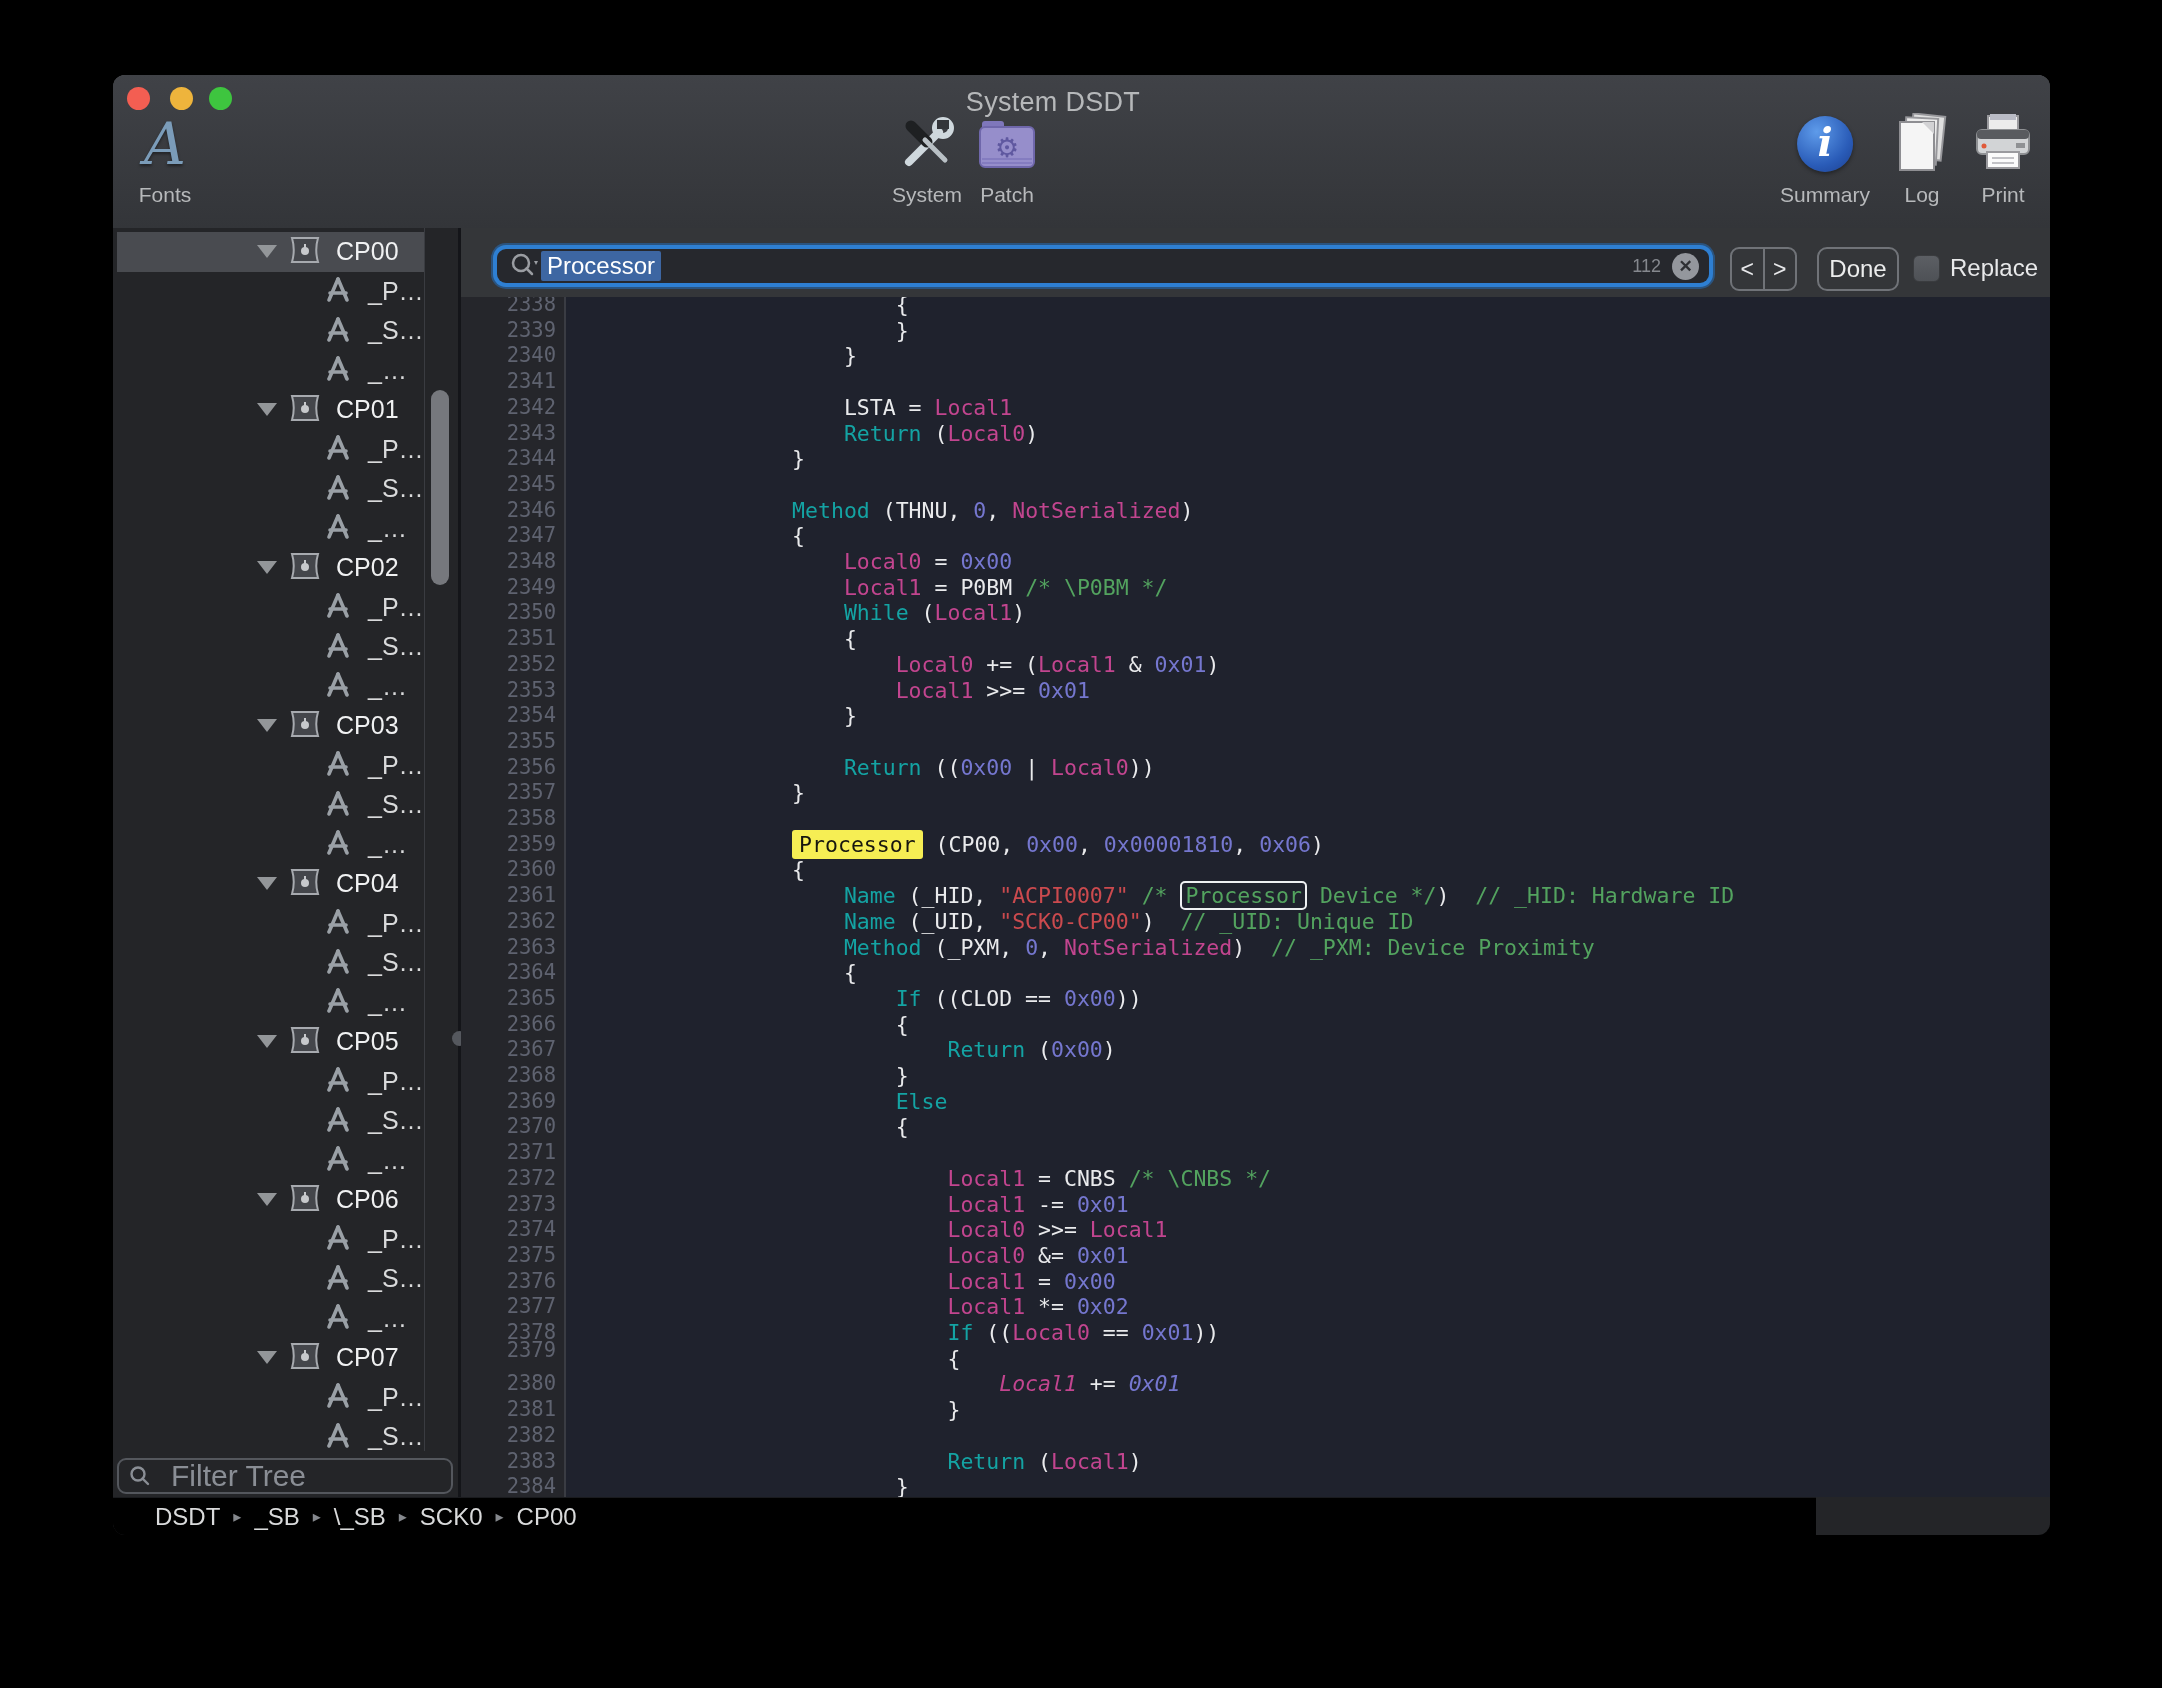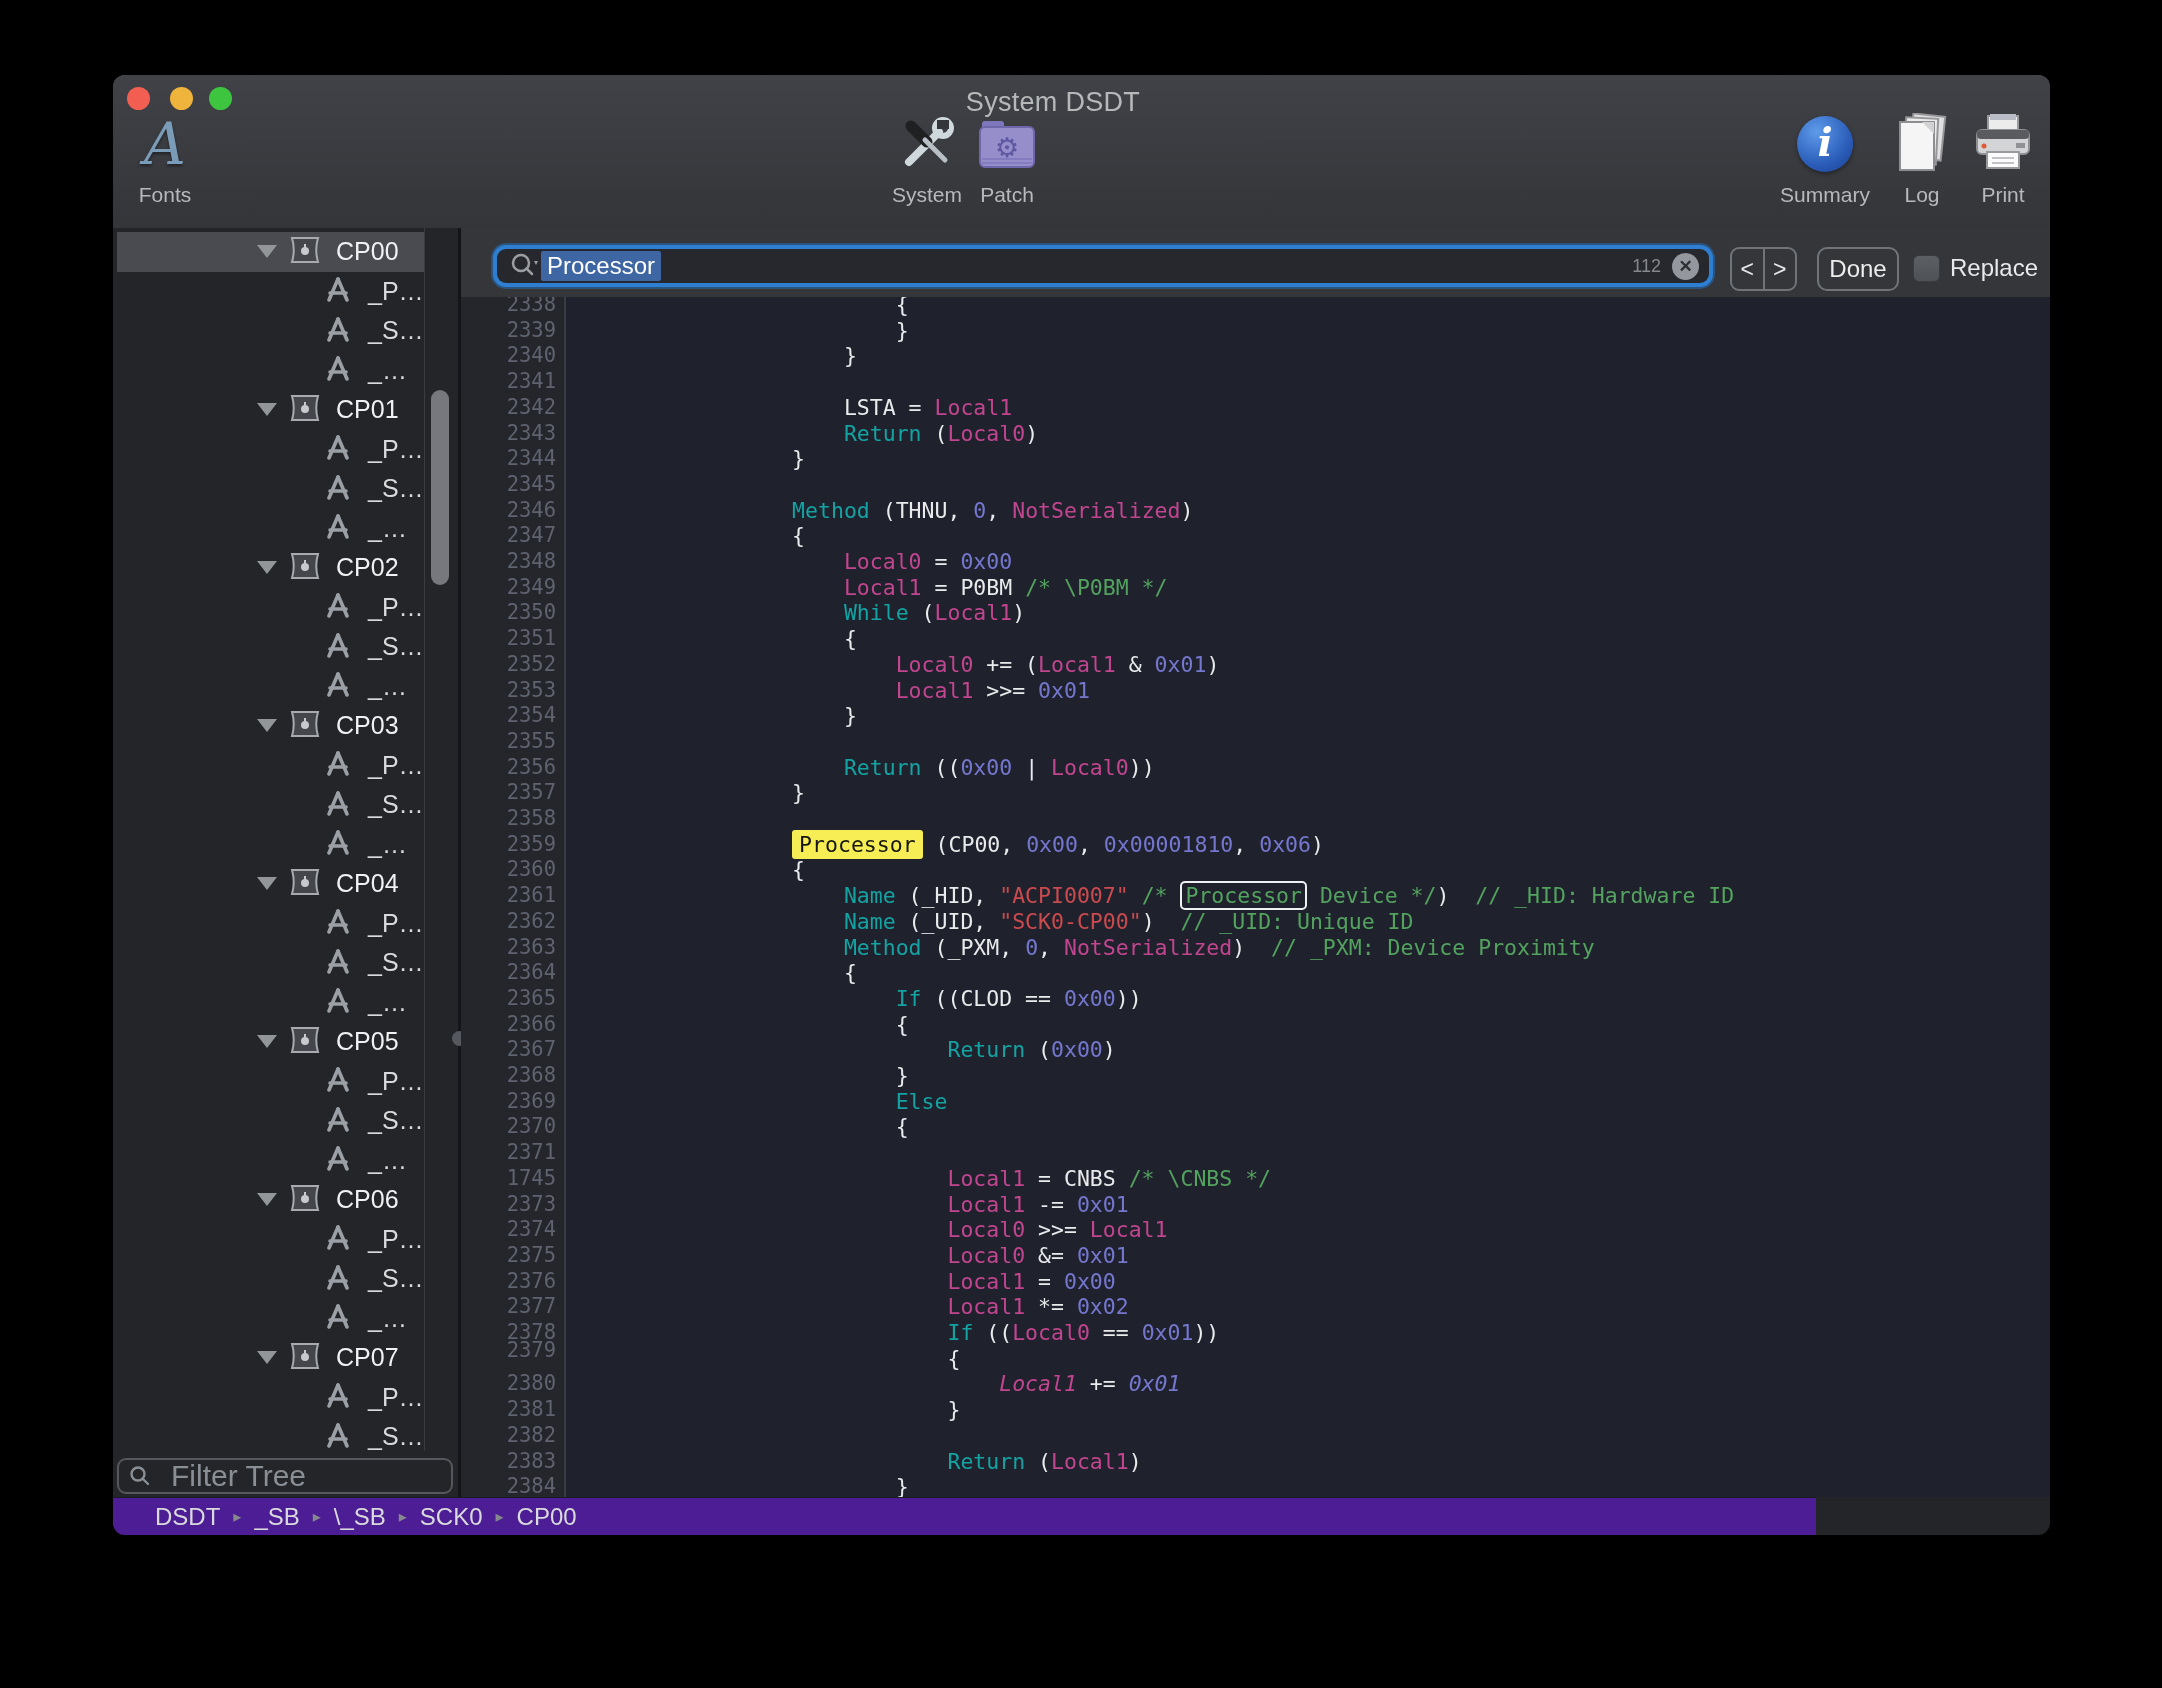--- a/index.html
+++ b/index.html
@@ -67,21 +67,21 @@
   .gut-num{position:absolute;right:8px;width:90px;text-align:right;height:25.7px;line-height:25.7px;
       font-family:"DejaVu Sans Mono",monospace;font-size:20.5px;color:#5f6370;}
   .codearea{position:absolute;left:453px;top:222px;width:1484px;height:1200px;background:#1f222d;overflow:hidden;}
   .code-line{position:absolute;left:19px;height:25.7px;line-height:25.7px;white-space:pre;
       font-family:"DejaVu Sans Mono",monospace;font-size:21.5px;color:#e9eaec;}
   .tk-k{color:#14a3a3}.tk-l{color:#c2458f}.tk-n{color:#7577cf}.tk-s{color:#cb4a4e}
   .tk-c{color:#53a35f}.tk-p{color:#e9eaec}
   .tk-hl{background:#f6ee54;color:#16160f;border-radius:3px;padding:2px 7px;}
   .tk-cbox{color:#53a35f;border:2px solid #eef0f2;border-radius:5px;padding:0 3px;}
   
-  .crumbbar{position:absolute;left:0;top:1422px;width:1703px;height:38px;background:#4c1d95;
+  .crumbbar{position:absolute;left:0;top:1422px;width:1703px;height:38px;background:#000000;
       border-top:1px solid #1a1b1e;display:flex;align-items:center;padding-left:42px;box-sizing:border-box;}
   .crumb{font-size:24px;color:#d9dadb;}
   .crumb-sep{font-size:16px;color:#85888d;margin:0 13px;}
 </style>
 </head>
 <body>
 
 <div class="stage">
   <div class="window">
 
@@ -488,21 +488,21 @@
         <div class="gut-num" style="top: 611.8px;">2362</div>
         <div class="gut-num" style="top: 637.5px;">2363</div>
         <div class="gut-num" style="top: 663.2px;">2364</div>
         <div class="gut-num" style="top: 688.9px;">2365</div>
         <div class="gut-num" style="top: 714.6px;">2366</div>
         <div class="gut-num" style="top: 740.3px;">2367</div>
         <div class="gut-num" style="top: 766px;">2368</div>
         <div class="gut-num" style="top: 791.7px;">2369</div>
         <div class="gut-num" style="top: 817.4px;">2370</div>
         <div class="gut-num" style="top: 843.1px;">2371</div>
-        <div class="gut-num" style="top: 868.8px;">1745</div>
+        <div class="gut-num" style="top: 868.8px;">2372</div>
         <div class="gut-num" style="top: 894.5px;">2373</div>
         <div class="gut-num" style="top: 920.2px;">2374</div>
         <div class="gut-num" style="top: 945.9px;">2375</div>
         <div class="gut-num" style="top: 971.6px;">2376</div>
         <div class="gut-num" style="top: 997.3px;">2377</div>
         <div class="gut-num" style="top: 1023px;">2378</div>
         <div class="gut-num" style="top: 1033px; margin-top: 8px;">2379</div>
         <div class="gut-num" style="top: 1074.4px;">2380</div>
         <div class="gut-num" style="top: 1100.1px;">2381</div>
         <div class="gut-num" style="top: 1125.8px;">2382</div>

